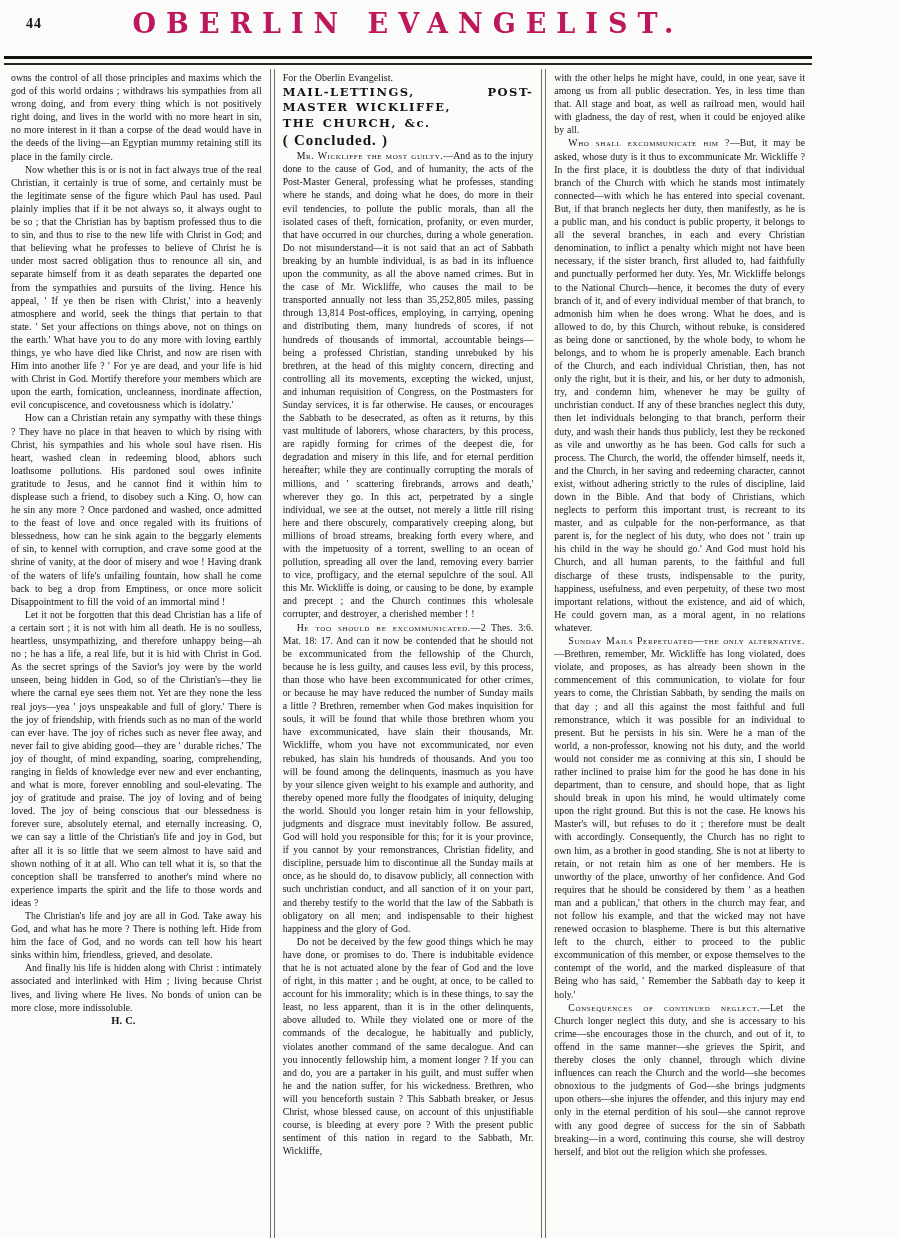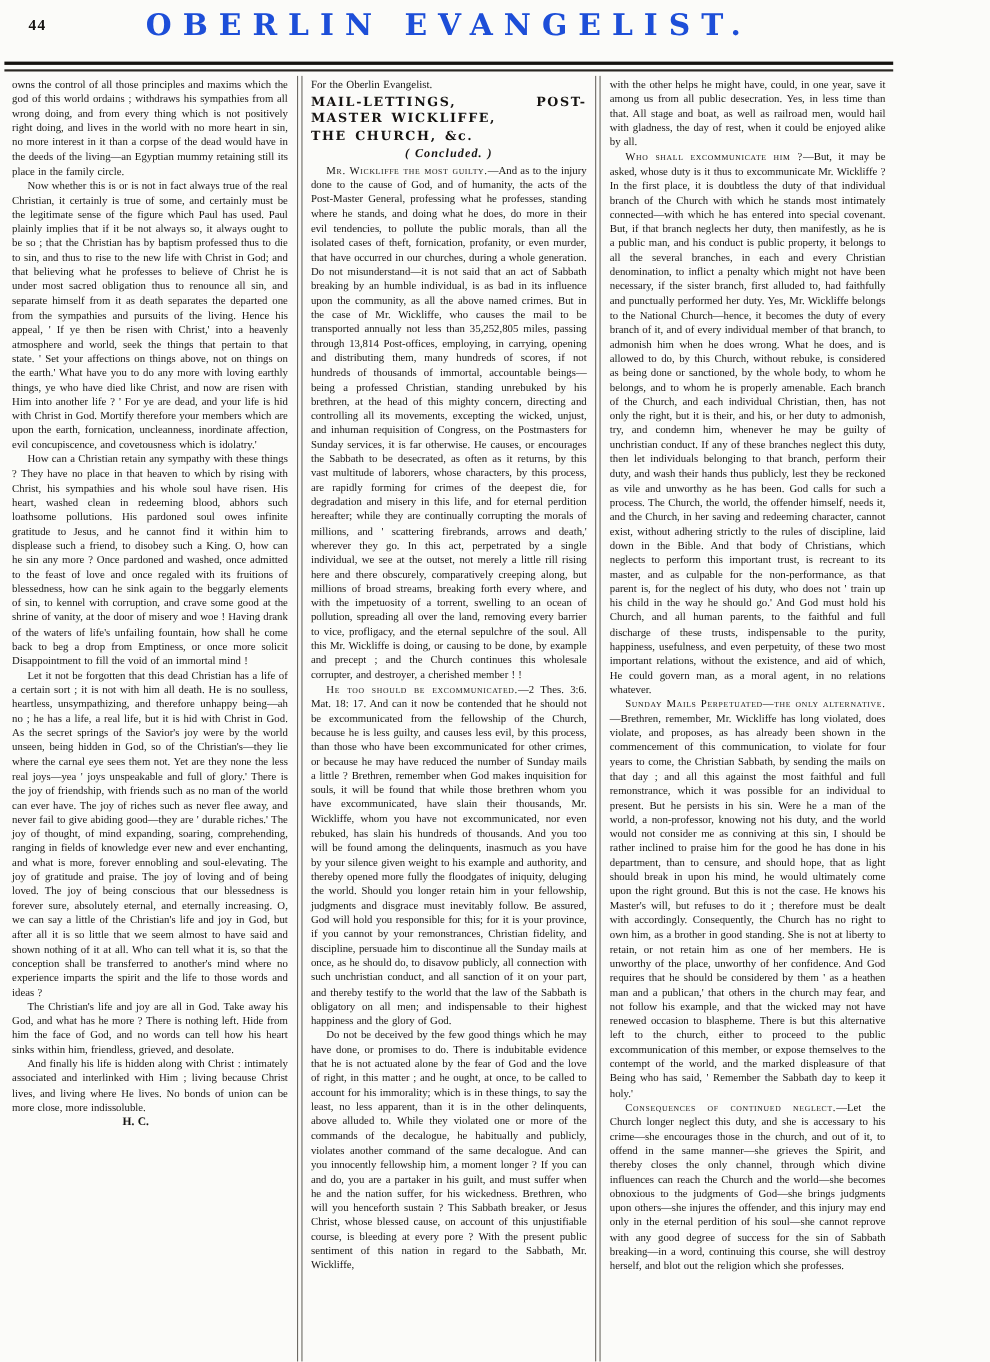--- a/index.html
+++ b/index.html
@@ -13,21 +13,21 @@
   
   .header{position:relative;height:52px;flex:0 0 auto}
   .page-number{
     position:absolute;left:26px;top:16px;
     font-weight:bold;font-size:14px;letter-spacing:1px;
   }
   .masthead{
     text-align:center;padding-top:8px;
     font-family:"DejaVu Serif", serif;
     font-weight:bold;font-size:27px;letter-spacing:10px;
-    color:#1d4ed8;white-space:nowrap;
+    color:#be185d;white-space:nowrap;
   }
   .head-rule{
     margin:4px 4px 0 4px;height:4px;
     border-top:3px solid #14120f;border-bottom:2px solid #2a2723;
   }
   
   .columns{flex:1 1 auto;display:flex;padding:4px 4px 0 4px;overflow:hidden}
   .col{flex:1 1 0;padding:2px 7px 0 7px;overflow:hidden;
        text-align:justify;font-size:9.8px;line-height:13.1px;}
   .divider{flex:0 0 3px;border-left:1px solid #6d6a64;border-right:1px solid #6d6a64;margin:0 1px}
@@ -36,22 +36,22 @@
   p.para{text-indent:14px}
   p.para-noindent{text-indent:0}
   p.credit{text-align:left;text-indent:0;font-size:10px;margin-bottom:1px}
   p.headline{
     text-indent:0;font-weight:bold;
     font-family:"DejaVu Serif", serif;
     font-size:11.5px;letter-spacing:1.5px;line-height:15px;margin:1px 0;
     word-spacing:2px;
   }
   p.subtitle{
-    text-align:center;text-indent:0;font-style:italic;font-weight:bold;
-    font-size:11px;margin:3px 0 2px 0;letter-spacing:1px;
+    text-align:left;text-indent:0;font-weight:bold;
+    font-size:15px;margin:3px 0 2px 0;letter-spacing:1px;
   }
   p.signature{text-align:center;text-indent:0;padding-right:26px;font-weight:bold;font-size:10.5px}
   span.lead{font-variant:small-caps;letter-spacing:0.6px}
 </style>
 </head>
 <body>
 
 <div class="page">
   <div class="header">
     <div class="page-number">44</div>

